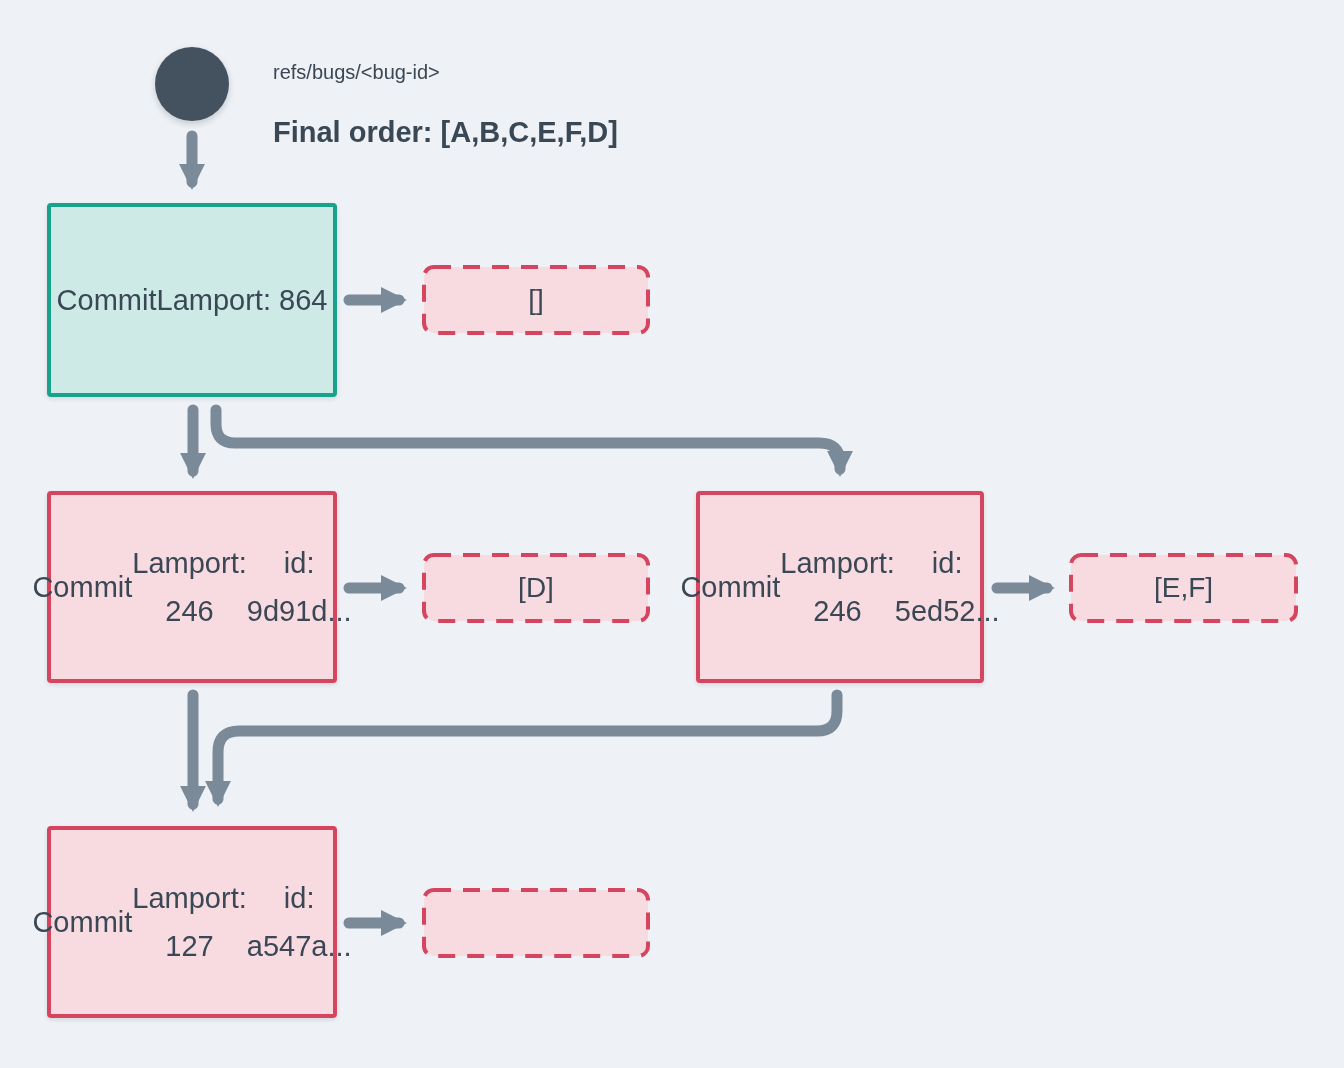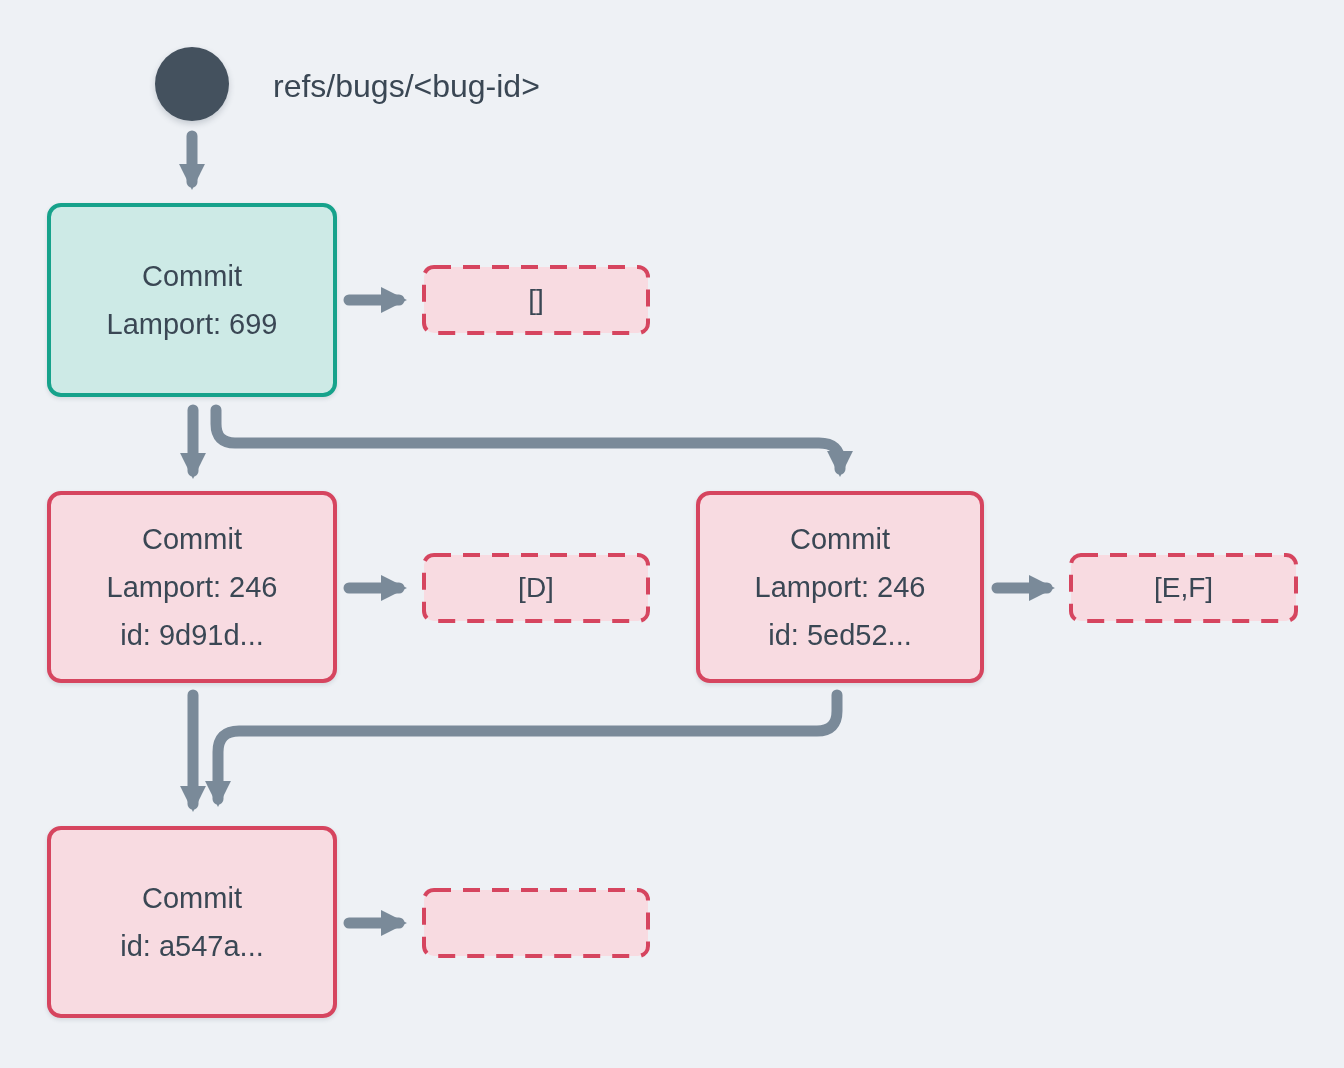--- a/index.html
+++ b/index.html
@@ -41,42 +41,40 @@
     left: 155px; top: 47px;
     width: 74px; height: 74px;
     border-radius: 50%;
     background: var(--ref_dot, #44515e);
     box-shadow: 0 3px 6px rgba(50, 65, 80, 0.22);
   }
 
   .ref-label {
     position: absolute;
     left: 273px; top: 55px;
-    font-size: 32px;
+    font-size: 20px;
     line-height: 34px;
     white-space: nowrap;
-    margin-top: 14px;
   }
 
   .final-order {
     position: absolute;
     left: 273px; top: 115px;
     font-size: 29px;
     line-height: 35px;
     font-weight: 700;
     white-space: nowrap;
   }
 
   .node {
     position: absolute;
     box-sizing: border-box;
     border: 4px solid;
-    border-radius: 14px;
+    border-radius: 4px;
     display: flex;
-    flex-direction: column;
     align-items: center;
     justify-content: center;
     font-size: 29px;
     line-height: 48px;
     text-align: center;
     box-shadow: 0 2px 4px rgba(50, 65, 80, 0.13);
   }
   .node.teal { background: var(--teal_fill, #cdeae6); border-color: var(--teal_border, #16a28b); }
   .node.red  { background: var(--pink_fill, #f8dbe1); border-color: var(--red_border, #d6455f); }
 
@@ -121,40 +119,42 @@
     <path class="arrow" marker-end="url(#ah)" d="M 349 923 H 399"></path>
 
     <rect class="payload-rect" x="424" y="267" width="224" height="66" rx="10"></rect>
     <rect class="payload-rect" x="424" y="555" width="224" height="66" rx="10"></rect>
     <rect class="payload-rect" x="1071" y="555" width="225" height="66" rx="10"></rect>
     <rect class="payload-rect" x="424" y="890" width="224" height="66" rx="10"></rect>
   </svg>
 
   <div class="ref-dot"></div>
   <div class="ref-label">refs/bugs/&lt;bug-id&gt;</div>
+  <div class="final-order">Final order: [A,B,C,E,F,D]</div>
 
   <div class="node teal n0">
     <div>Commit</div>
-    <div>Lamport: 699</div>
+    <div>Lamport: 864</div>
   </div>
 
   <div class="node red n1">
     <div>Commit</div>
     <div>Lamport: 246</div>
     <div>id: 9d91d...</div>
   </div>
 
   <div class="node red n2">
     <div>Commit</div>
     <div>Lamport: 246</div>
     <div>id: 5ed52...</div>
   </div>
 
   <div class="node red n3">
     <div>Commit</div>
+    <div>Lamport: 127</div>
     <div>id: a547a...</div>
   </div>
 
   <div class="payload p0">[]</div>
   <div class="payload p1">[D]</div>
   <div class="payload p2">[E,F]</div>
 
 </div>
 
 </body></html>

